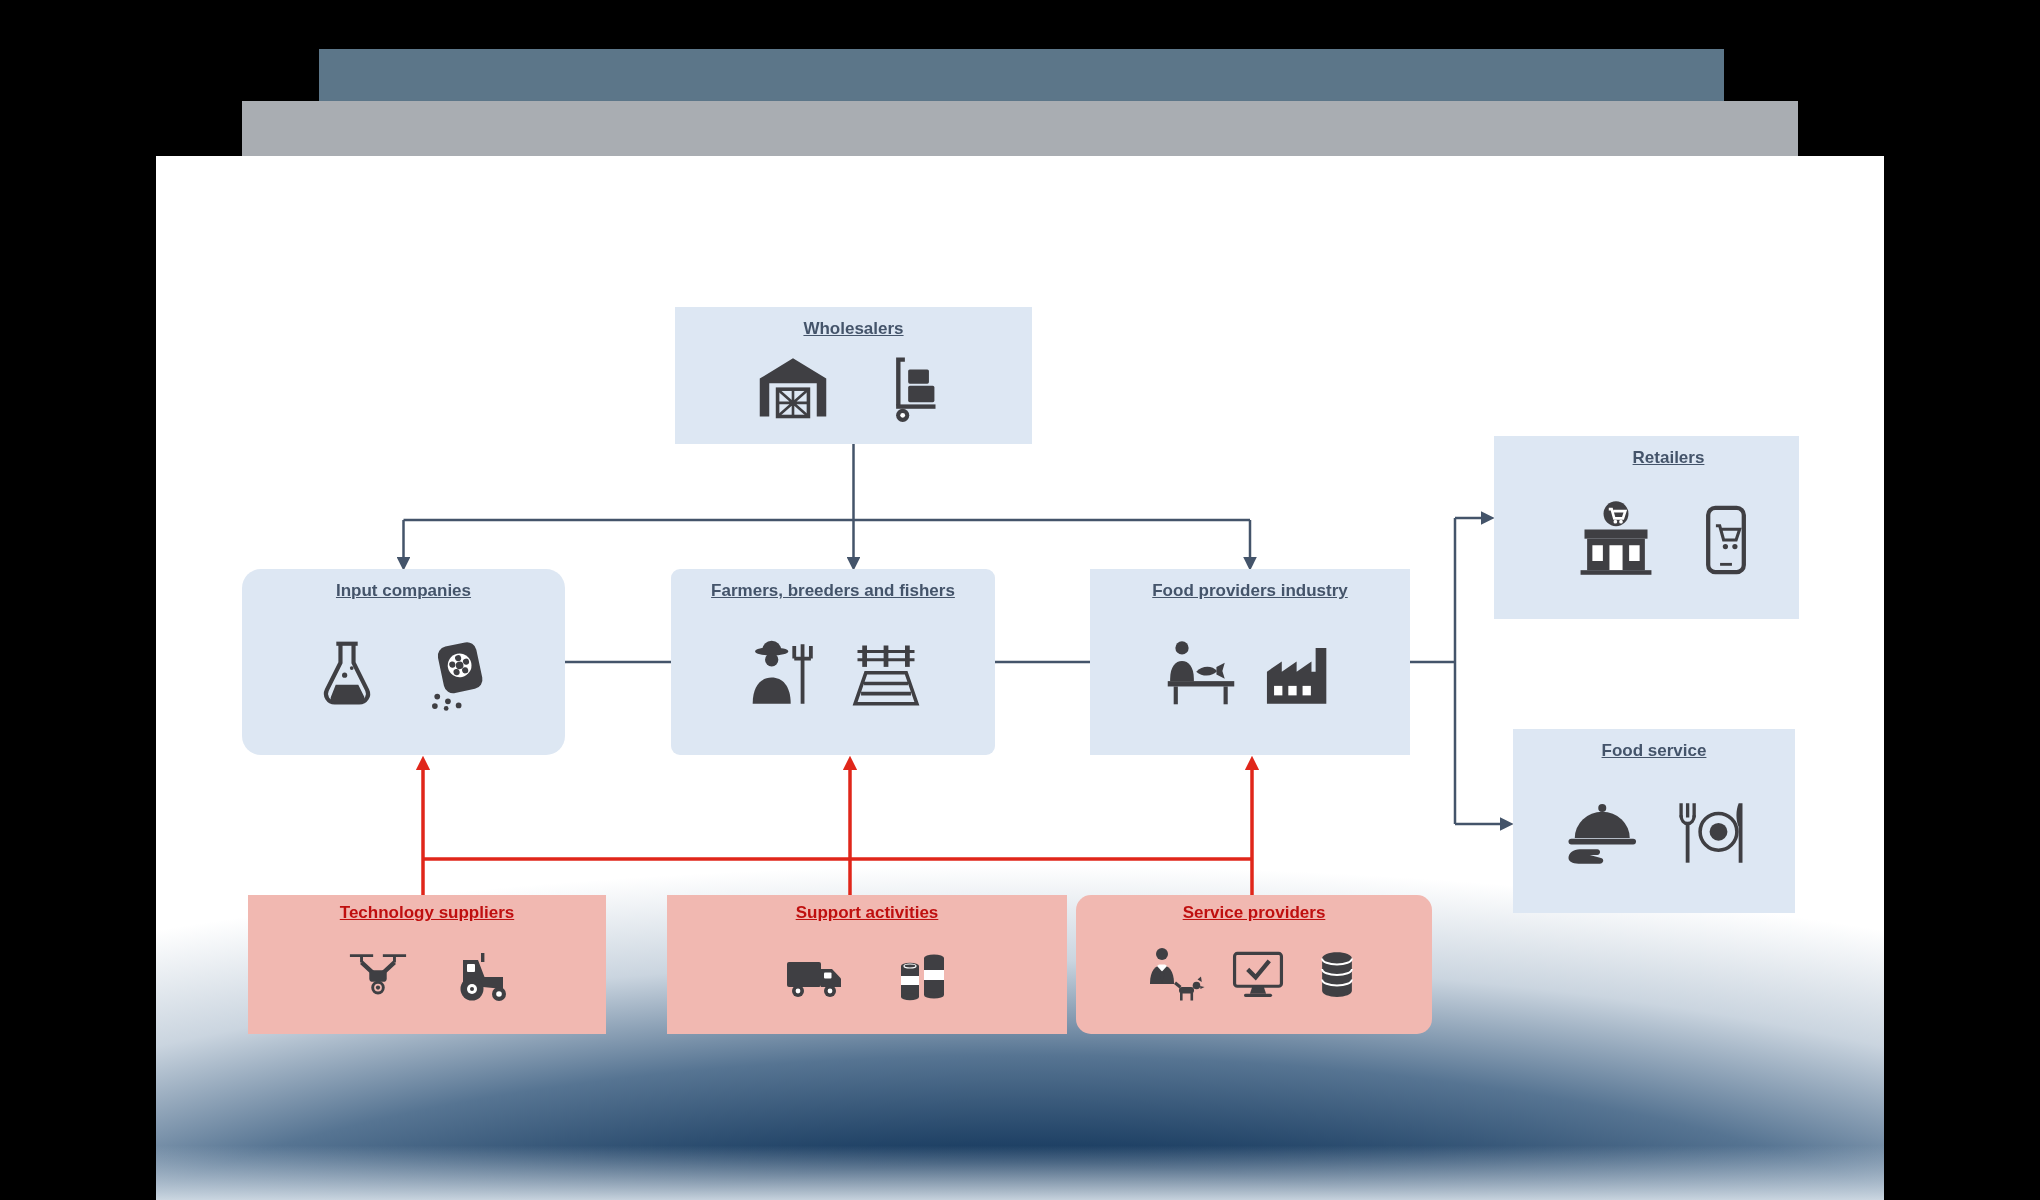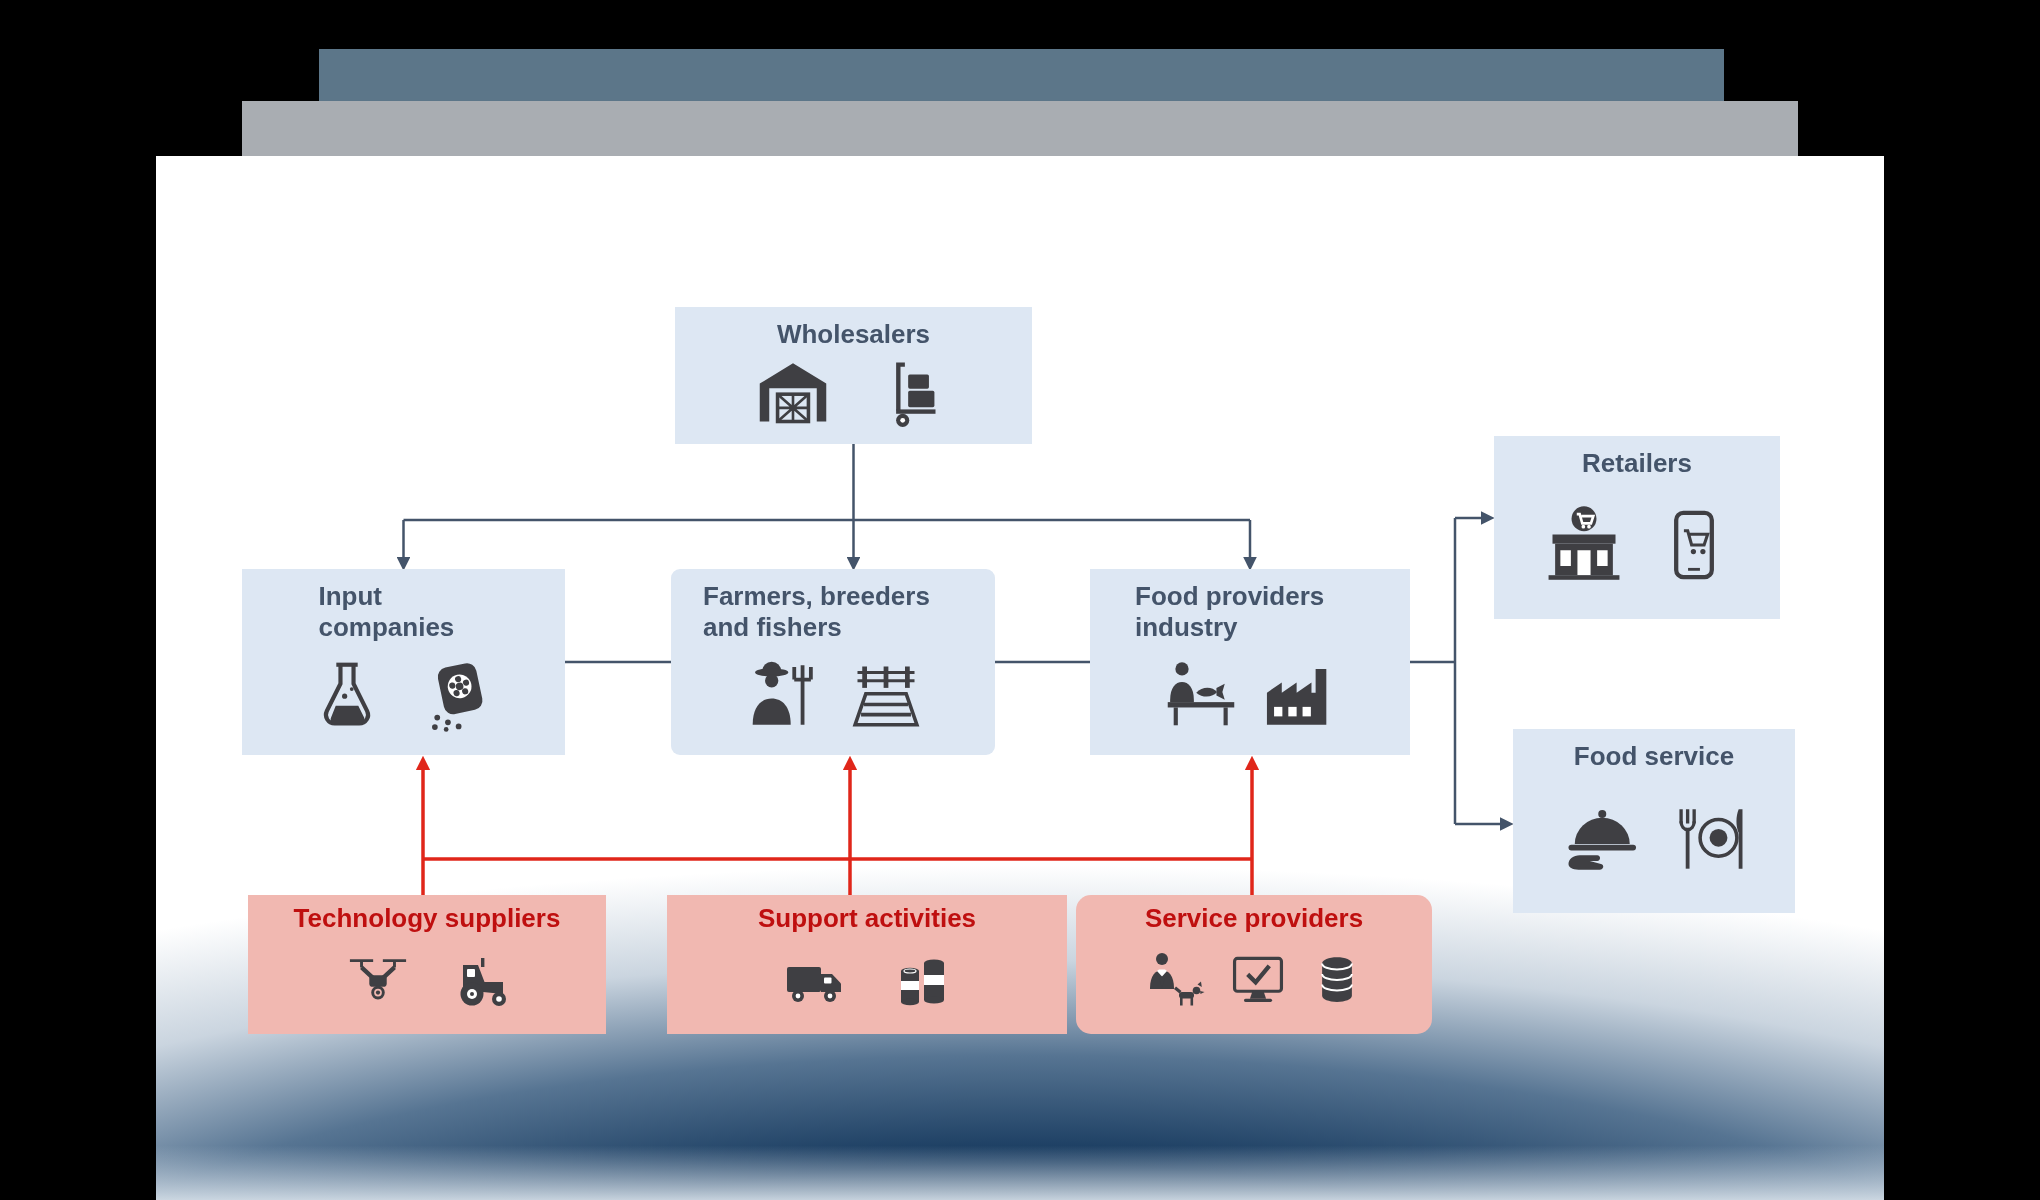--- a/index.html
+++ b/index.html
@@ -22,22 +22,22 @@
   .connectors{position:absolute;left:0;top:0;pointer-events:none;}
   .edge-blue{stroke:var(--connector-blue,#44546a);stroke-width:2.5;fill:none;}
   .edge-red{stroke:var(--connector-red,#e0261a);stroke-width:3.5;fill:none;}
   #arrow-blue path{fill:var(--connector-blue,#44546a);}
   #arrow-red path{fill:var(--connector-red,#e0261a);}
   .node{
     position:absolute;display:flex;flex-direction:column;align-items:center;
     background:var(--node-blue-bg,#dde7f3);
   }
   .node .title{
-    font-weight:700;font-size:26px;line-height:1.2;text-align:left;
-    color:var(--title-blue,#44546a);margin-top:12px;
+    font-weight:700;font-size:17px;line-height:1.2;text-align:left;
+    color:var(--title-blue,#44546a);margin-top:12px;text-decoration:underline;
   }
   .node .icons{flex:1;display:flex;align-items:center;justify-content:center;gap:38px;padding-bottom:8px;}
   .node .icon{width:76px;height:76px;}
   .node.red{background:var(--node-red-bg,#f1b8b1);}
   .node.red .title{color:var(--title-red,#bf0f0f);margin-top:8px;}
   .node.red .icon{width:64px;height:64px;}
   .defs-hidden{position:absolute;width:0;height:0;overflow:hidden;}
 </style>
 </head>
 <body>
@@ -247,21 +247,21 @@
     <div class="icons" style="gap:52px;">
       <svg class="icon" viewBox="0 0 64 64">
           <use href="#sym-warehouse"></use>
         </svg>
       <svg class="icon" viewBox="0 0 64 64" style="width:70px;height:70px;">
           <use href="#sym-handtruck"></use>
         </svg>
     </div>
   </div>
 
-  <div class="node blue" style="left:86px;top:413px;width:323px;height:186px;">
+  <div class="node blue" style="left:86px;top:413px;width:323px;height:186px;border-radius:19px;">
     <div class="title" style="max-width:170px;">Input companies</div>
     <div class="icons">
       <svg class="icon" viewBox="0 0 64 64">
           <use href="#sym-flask"></use>
         </svg>
       <svg class="icon" viewBox="0 0 64 64">
           <use href="#sym-seedbag"></use>
         </svg>
     </div>
   </div>
@@ -283,21 +283,21 @@
     <div class="icons" style="gap:22px;">
       <svg class="icon" viewBox="0 0 64 64">
           <use href="#sym-fishprep"></use>
         </svg>
       <svg class="icon" viewBox="0 0 64 64">
           <use href="#sym-factory"></use>
         </svg>
     </div>
   </div>
 
-  <div class="node blue" style="left:1338px;top:280px;width:286px;height:183px;">
+  <div class="node blue" style="left:1338px;top:280px;width:261px;height:183px;padding-left:44px;">
     <div class="title">Retailers</div>
     <div class="icons" style="gap:30px;">
       <svg class="icon" viewBox="0 0 64 64" style="width:84px;height:84px;">
           <use href="#sym-store"></use>
         </svg>
       <svg class="icon" viewBox="0 0 64 64">
           <use href="#sym-phoneshop"></use>
         </svg>
     </div>
   </div>

